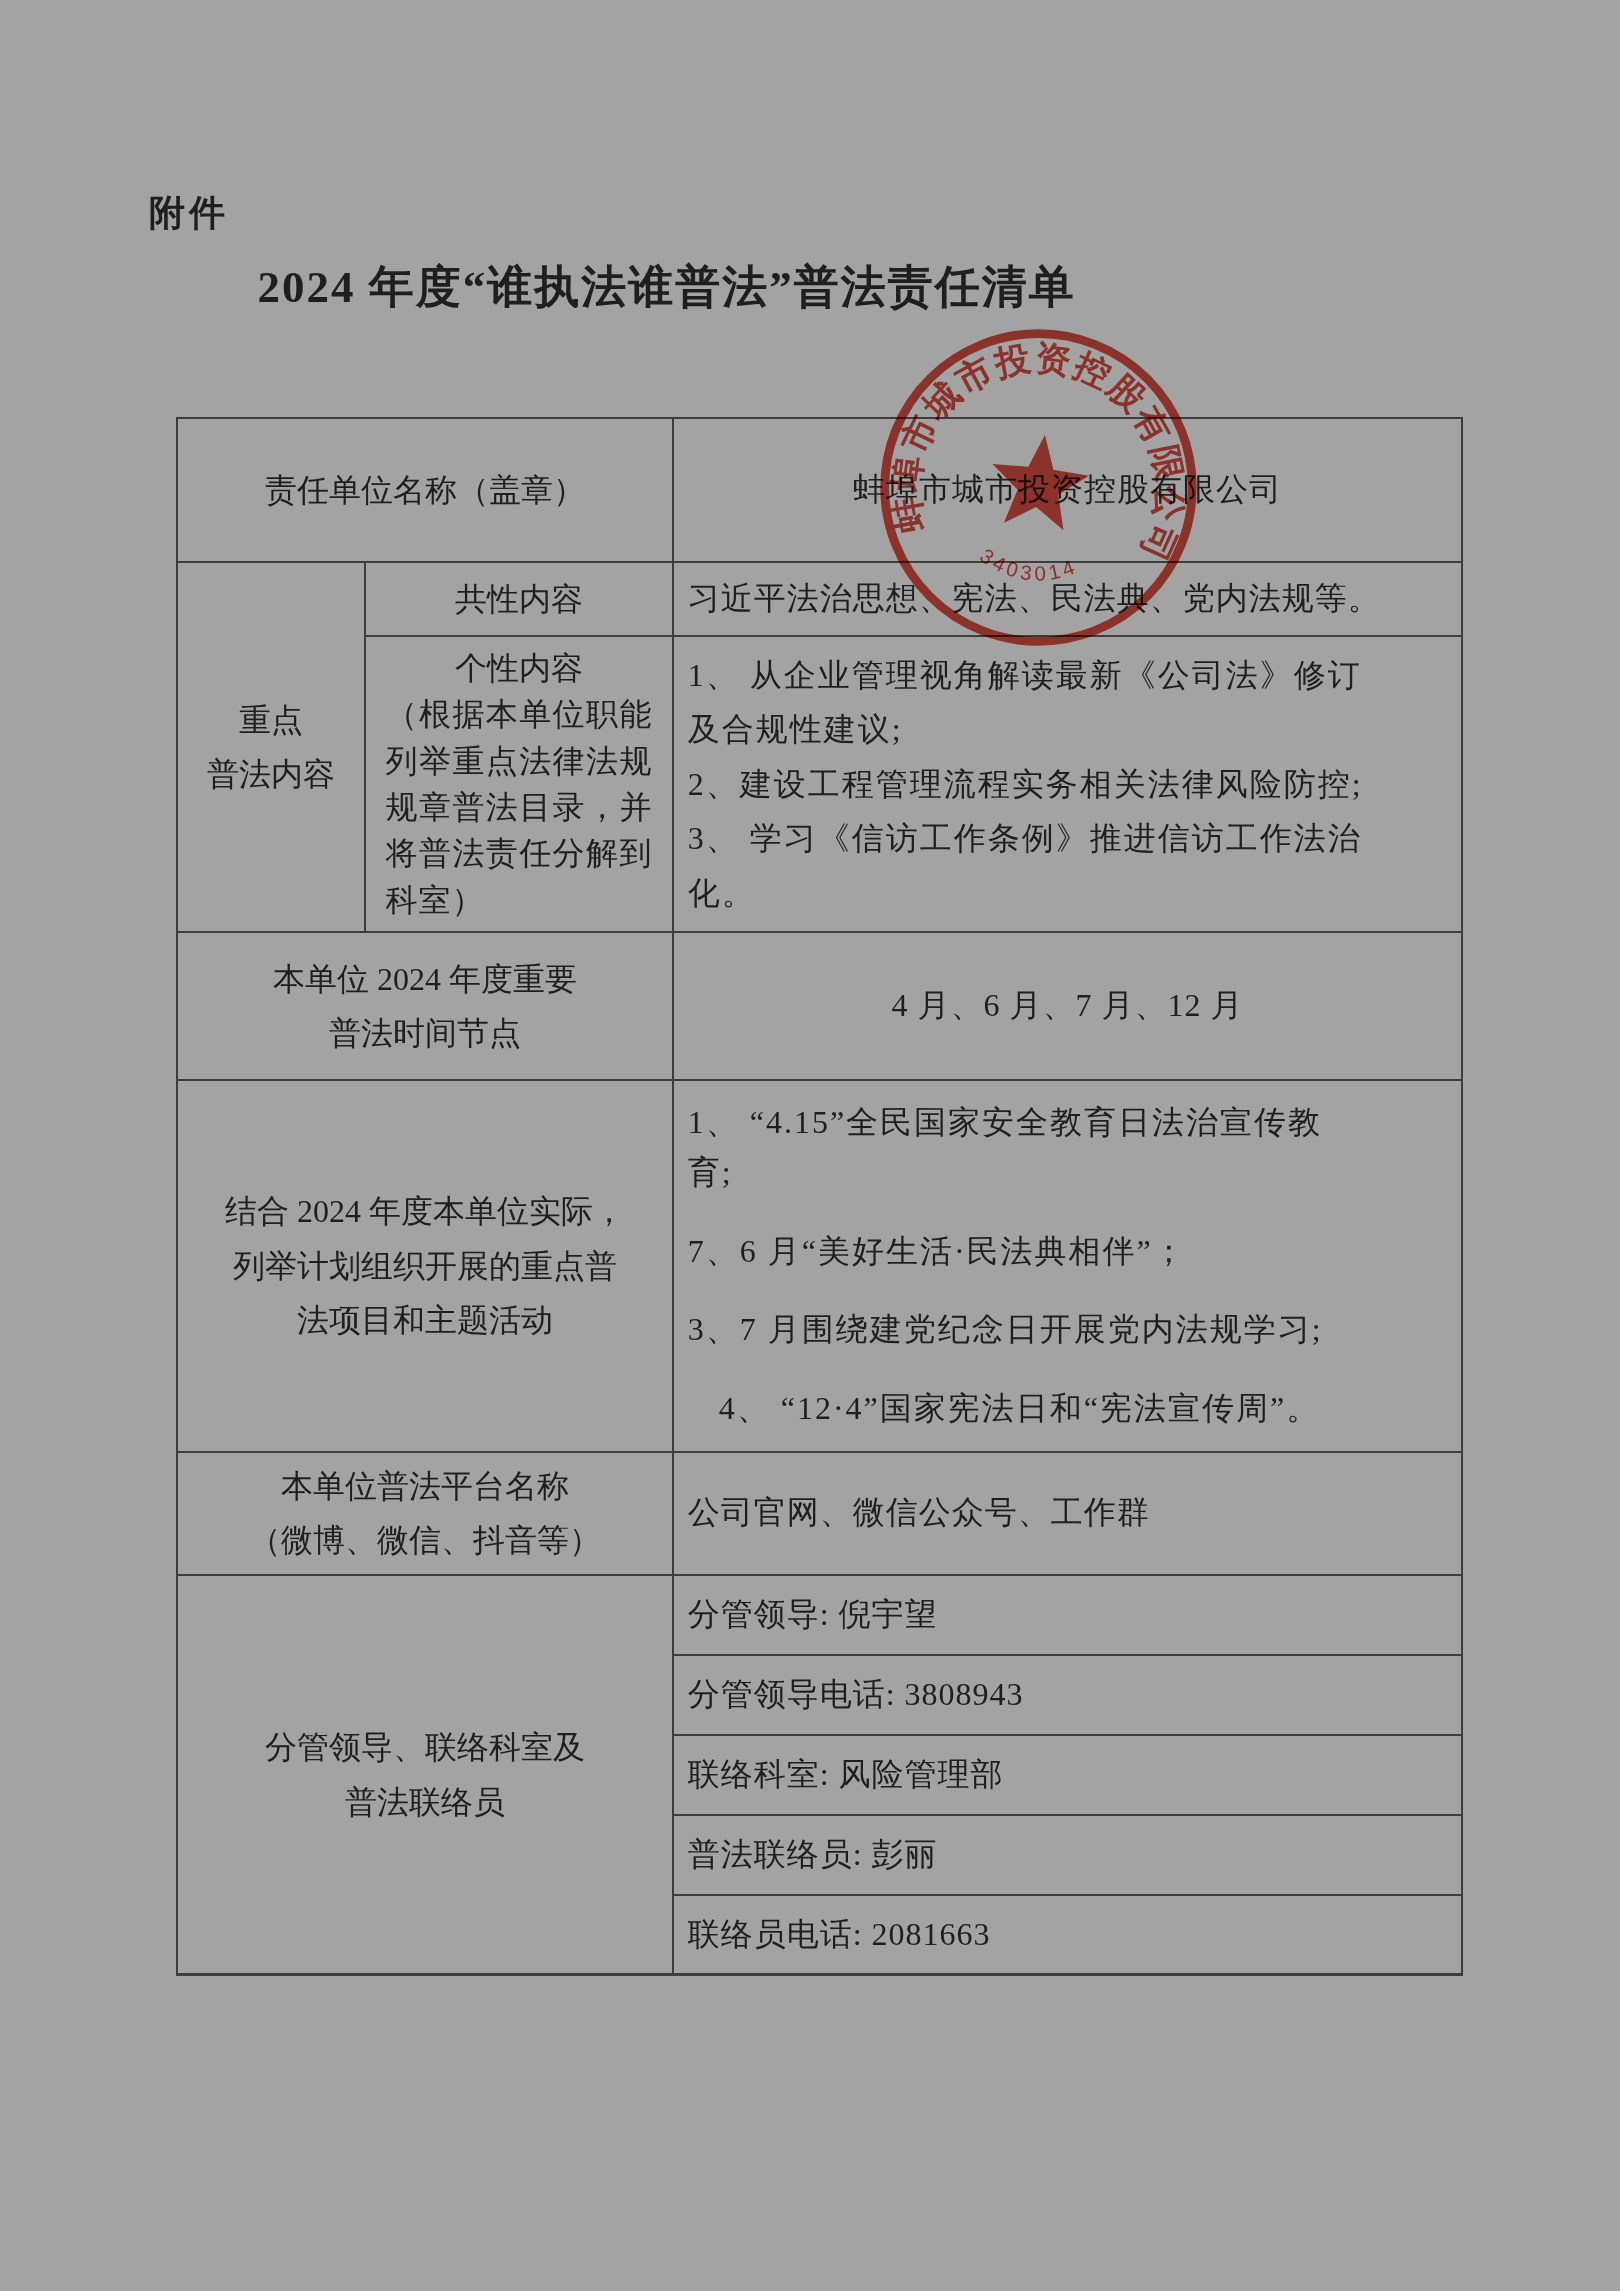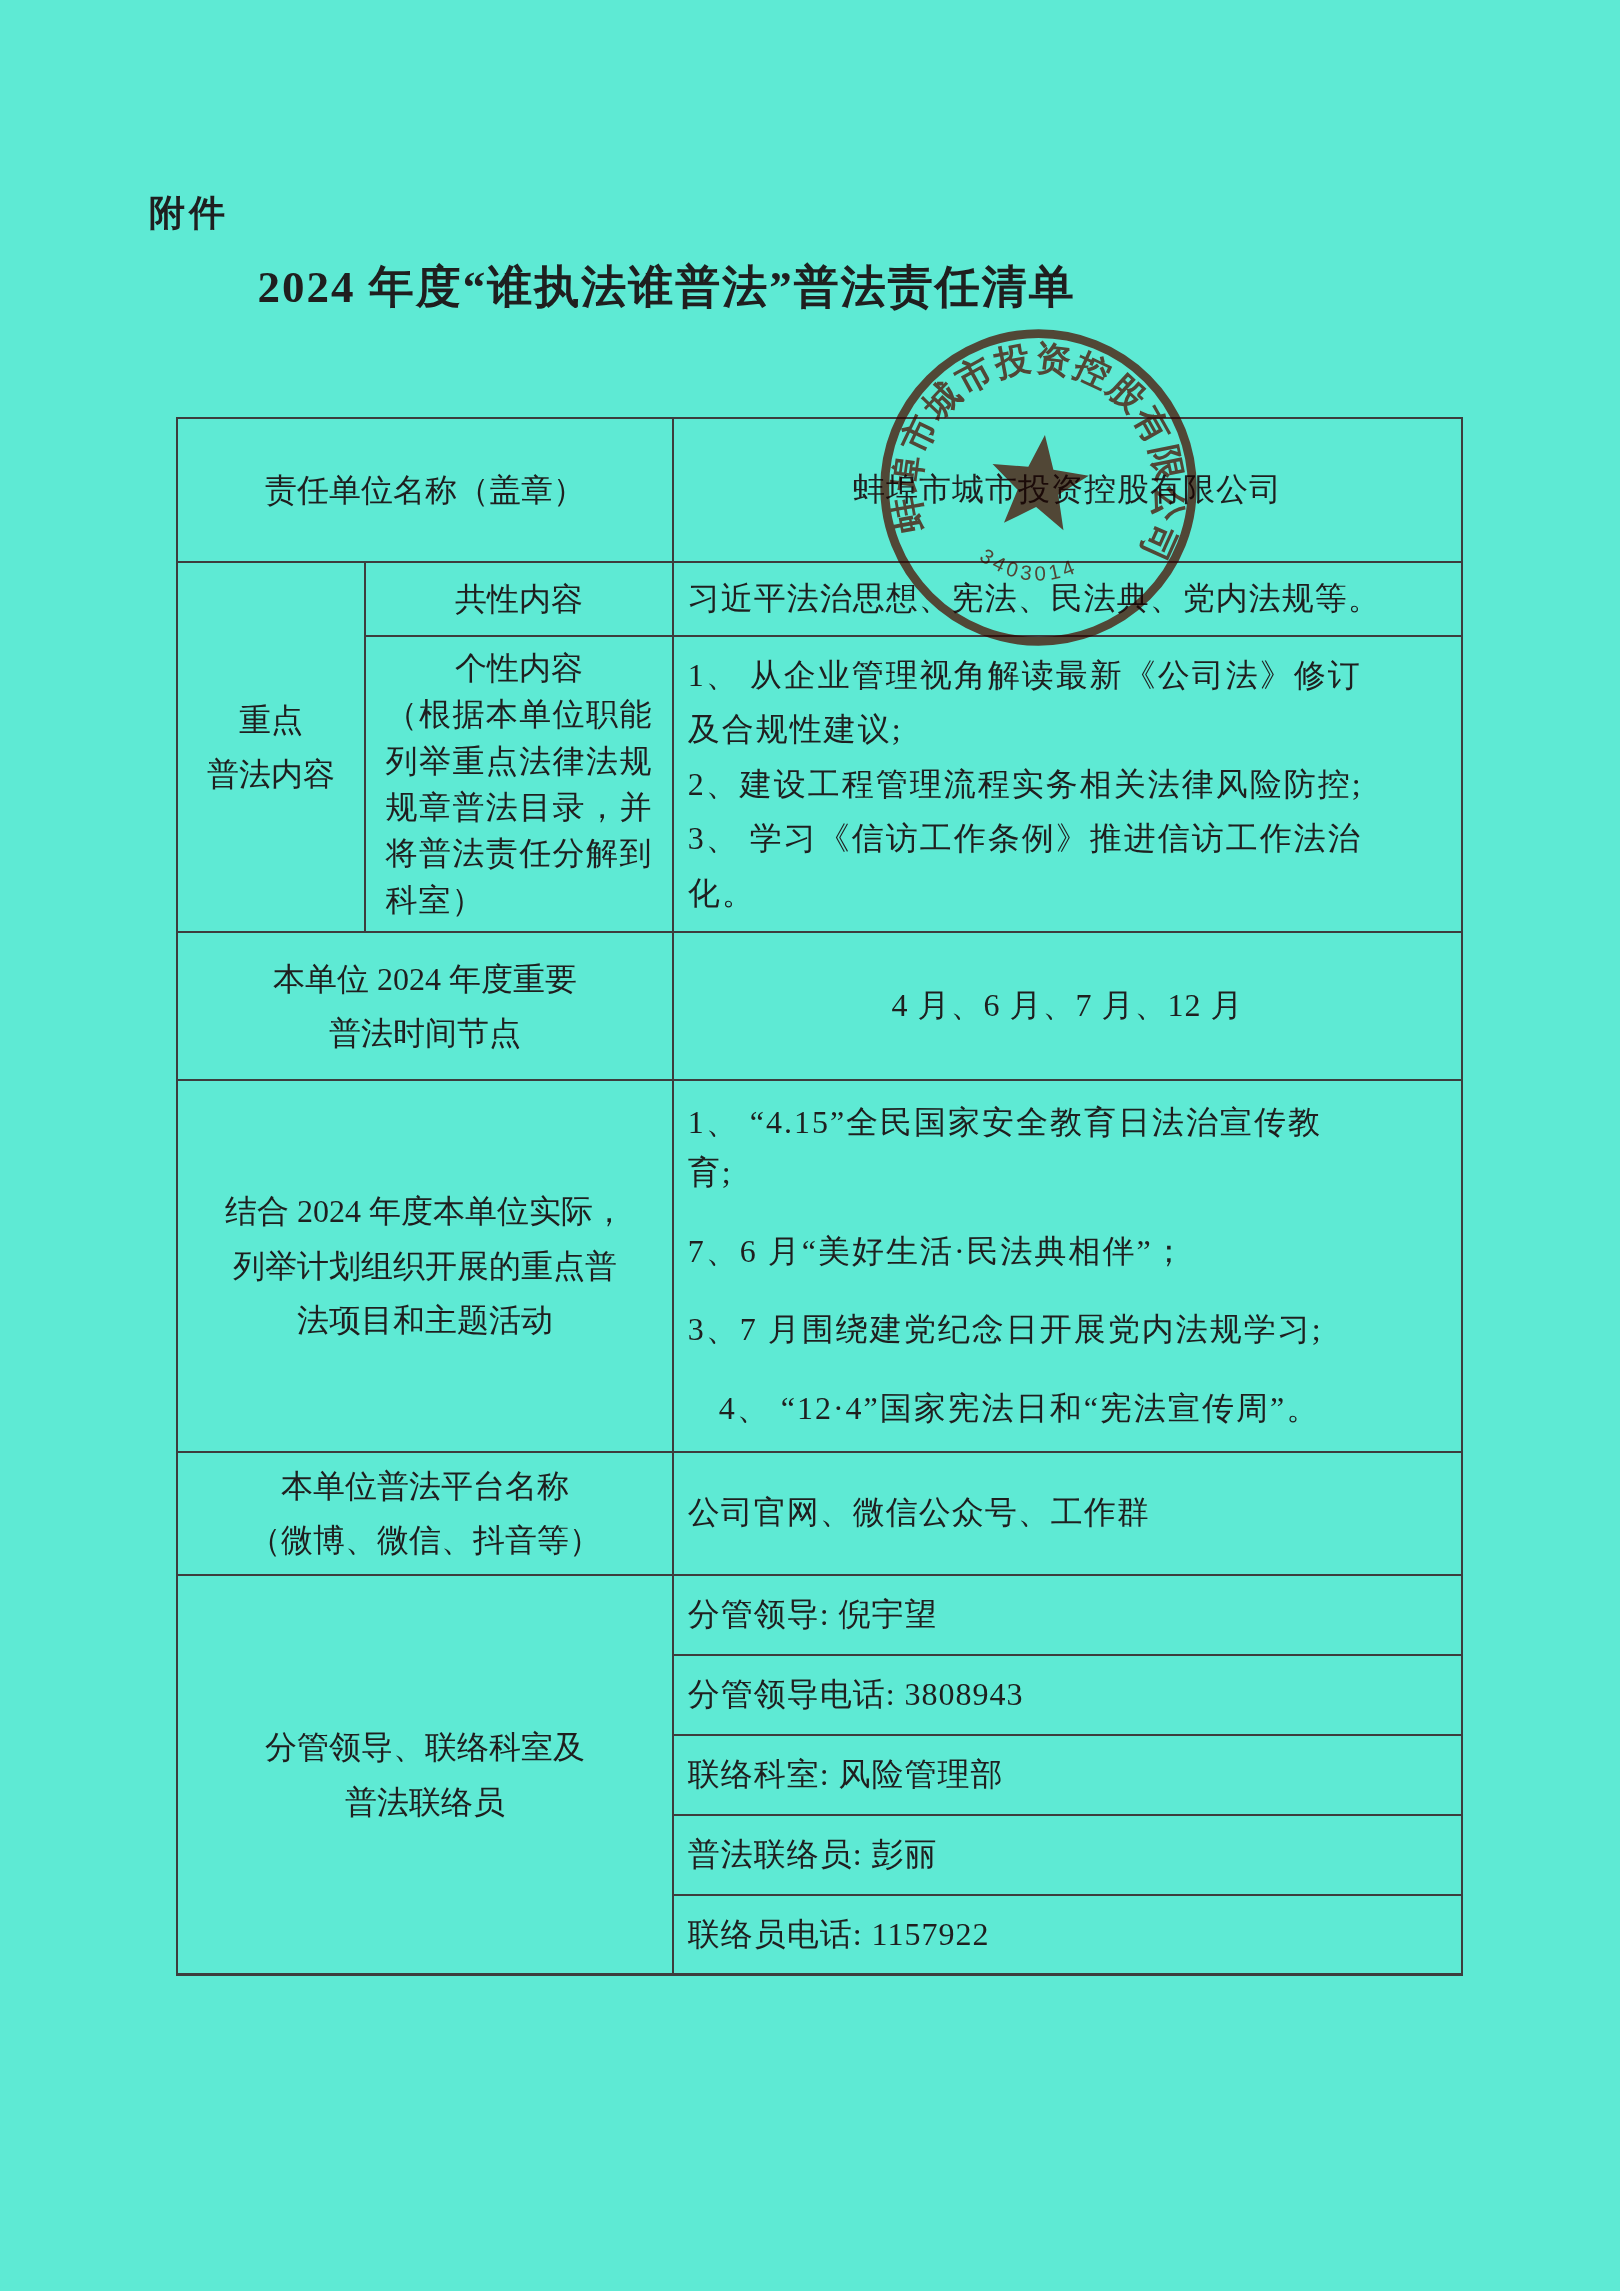--- a/index.html
+++ b/index.html
@@ -1,20 +1,20 @@
 <!DOCTYPE html>
 <html><head>
 <meta charset="utf-8">
 <style>
   html,body{margin:0;padding:0;background:#888;}
   .page{
     position:relative;
     width:1620px;height:2292px;
     margin:0 auto;
-    background:#5eead4;
+    background:#a3a3a3;
     font-family:"Liberation Serif","DejaVu Serif",serif;
     color:#1f1f1f;
     overflow:hidden;
   }
   .attachment{
     position:absolute;left:149px;top:189px;
     font-family:"Liberation Sans","DejaVu Sans",sans-serif;
     font-weight:bold;font-size:36px;letter-spacing:3.9px;
   }
   .doc-title{
@@ -136,21 +136,21 @@
     <tr class="rc">
       <td class="c-value-left">分管领导电话: 3808943</td>
     </tr>
     <tr class="rc">
       <td class="c-value-left">联络科室: 风险管理部</td>
     </tr>
     <tr class="rc">
       <td class="c-value-left">普法联络员: 彭丽</td>
     </tr>
     <tr class="rc">
-      <td class="c-value-left">联络员电话: 1157922</td>
+      <td class="c-value-left">联络员电话: 2081663</td>
     </tr>
   </tbody>
     </table>
 
   <svg class="seal" width="337" height="337" viewBox="0 0 344 344">
     <defs>
       <path id="sealTopArc" d="M 56.4 213.7 A 122 122 0 1 1 287.6 213.7" fill="none"></path>
       <path id="sealBottomArc" d="M 85.9 212.1 A 95 95 0 0 0 258.1 212.1" fill="none"></path>
     </defs>
     <circle cx="172" cy="172" r="157" fill="none" stroke="#d6392c" stroke-width="9"></circle>

